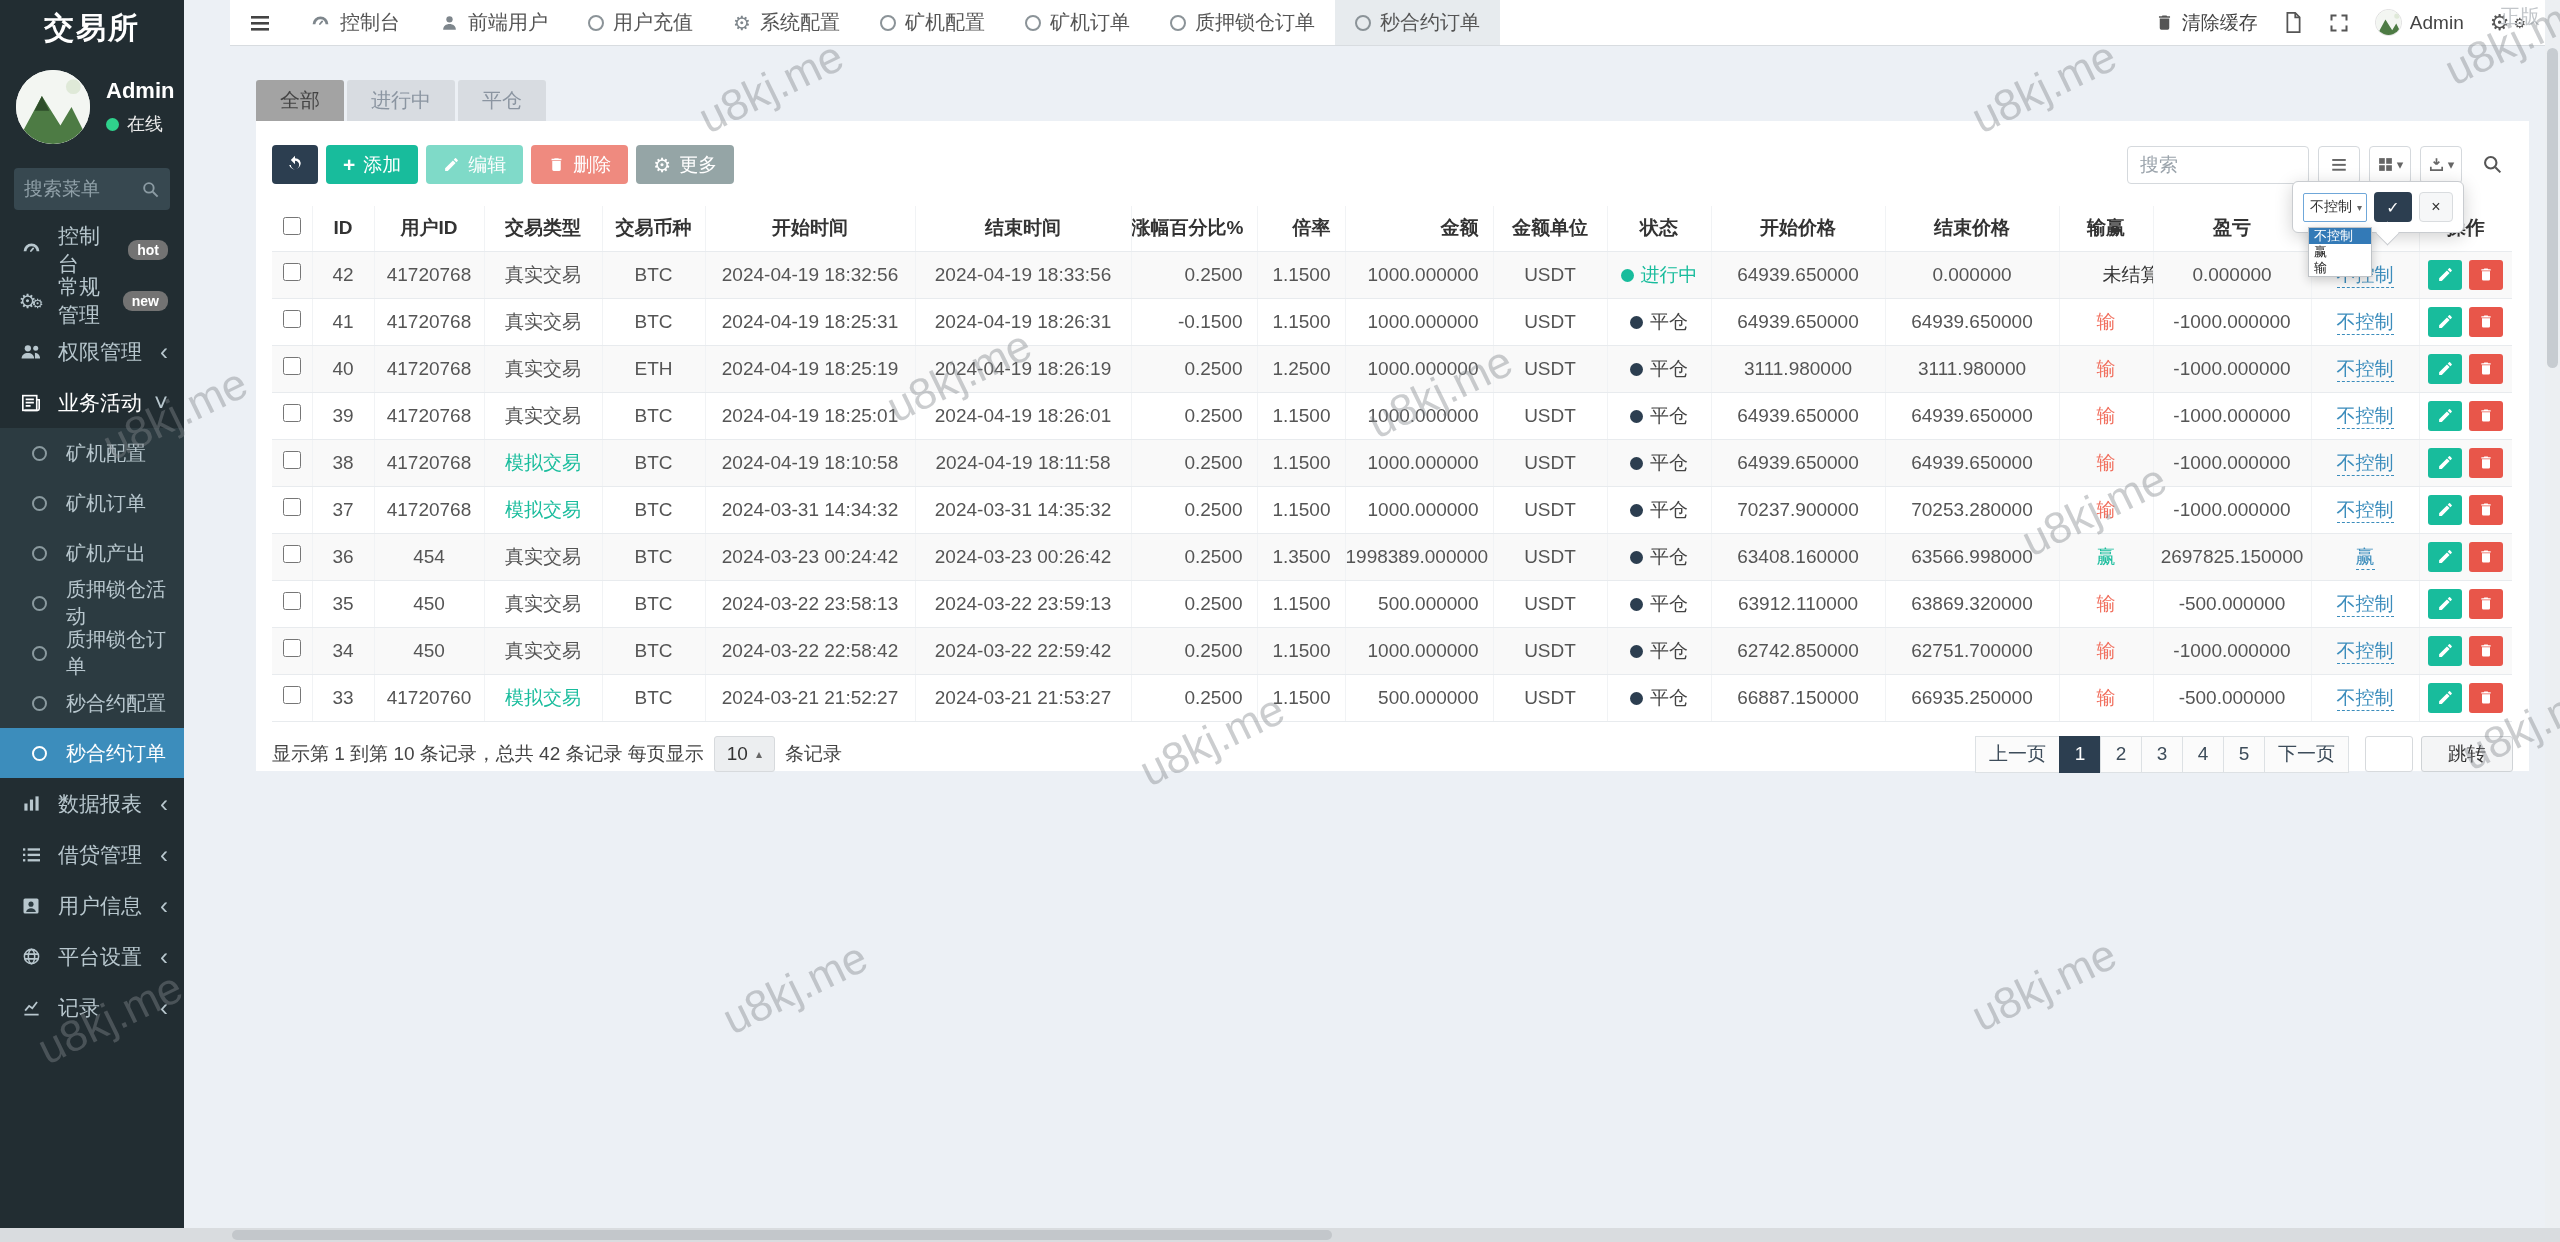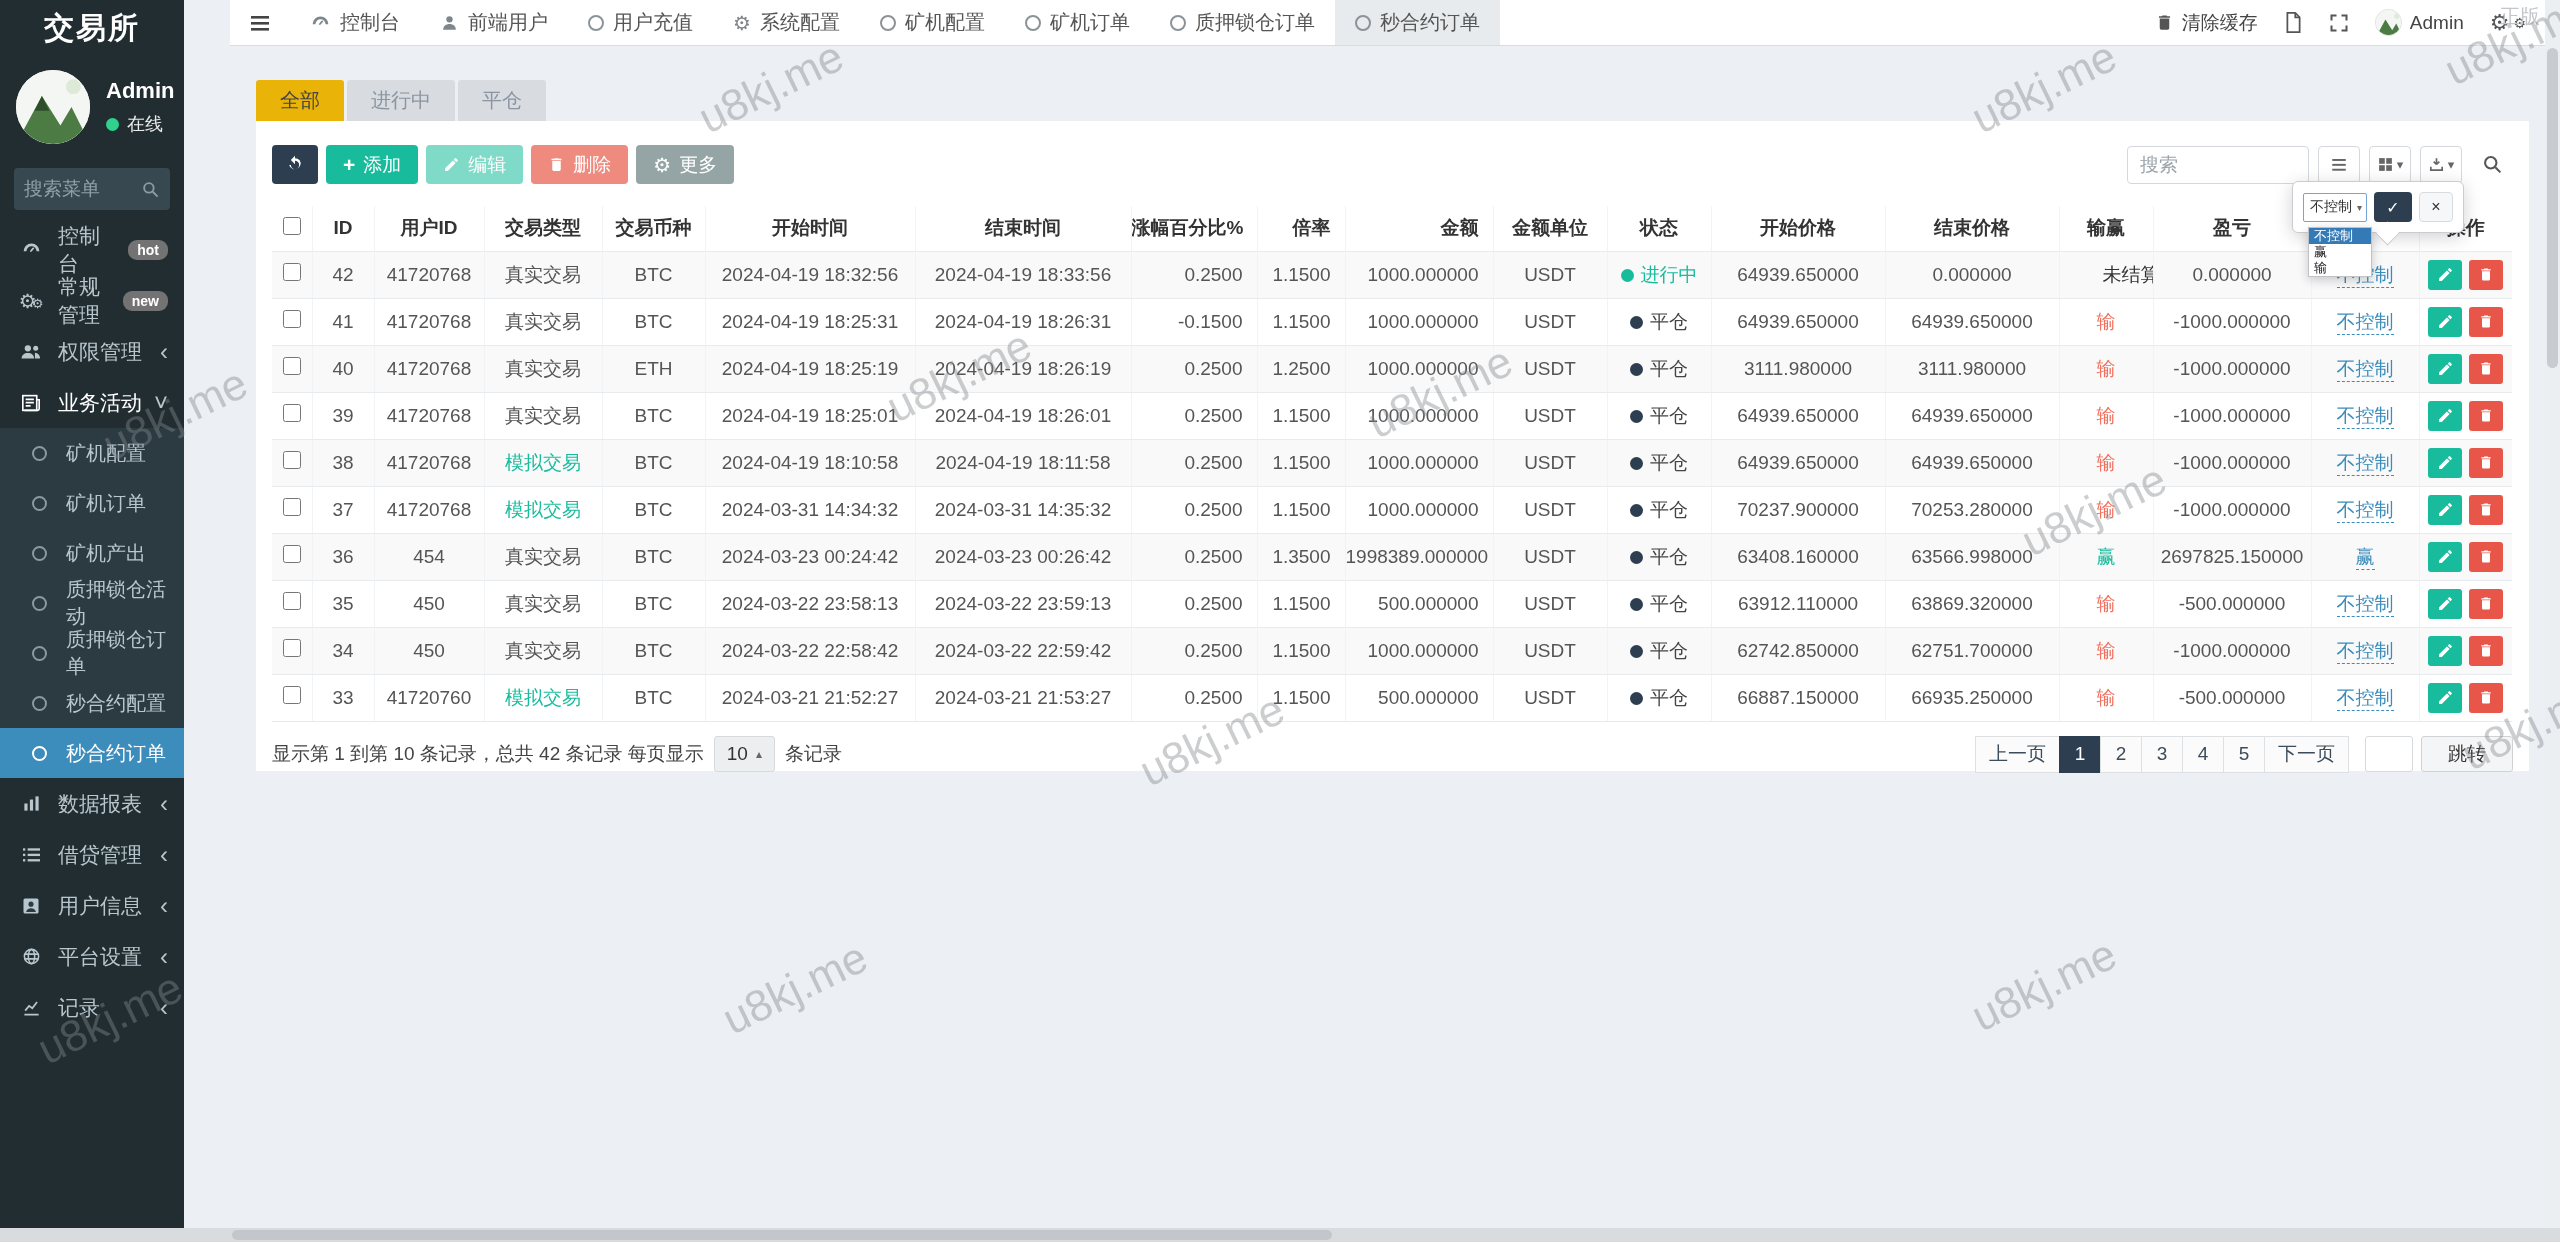--- a/index.html
+++ b/index.html
@@ -47,21 +47,21 @@
   .nav-tab .ring{border-color:#8b9398;width:16px;height:16px;}
   .nav-tab.active{background:#e7ebee;}
   .nav-right{margin-left:auto;display:flex;align-items:center;gap:26px;padding-right:34px;color:#444;font-size:19px;}
   .nav-right .nav-ic{display:flex;align-items:center;gap:8px;cursor:pointer;}
   .mini-avatar{width:27px;height:27px;border-radius:50%;overflow:hidden;background:#fff;border:1px solid #ddd;}
   .license{position:absolute;right:20px;top:3px;color:#c2c6ca;font-size:20px;z-index:7;}
 
   
   .filter-tabs{position:absolute;left:256px;top:80px;display:flex;gap:3px;z-index:4;}
   .ftab{height:41px;display:flex;align-items:center;padding:0 24px;background:#d8dce1;color:#8b95a1;font-size:20px;border-radius:3px 3px 0 0;cursor:pointer;}
-  .ftab.active{background:#eab308;color:#444;}
+  .ftab.active{background:#a3a3a3;color:#444;}
   .panel{position:absolute;left:256px;top:121px;width:2273px;height:650px;background:#fff;z-index:3;padding:24px 16px 0 16px;}
 
   .toolbar{display:flex;align-items:center;}
   .btn{display:inline-flex;align-items:center;gap:8px;height:39px;border:none;border-radius:4px;color:#fff;font-size:19px;padding:0 17px;margin-right:8px;cursor:pointer;font-family:inherit;}
   .btn-refresh{background:var(--dark-navy);padding:0 13px;}
   .btn-add{background:var(--teal);}
   .btn-edit{background:var(--teal);opacity:.55;}
   .btn-del{background:var(--red);opacity:.65;}
   .btn-more{background:var(--gray-btn);}
   .toolbar-right{margin-left:auto;display:flex;align-items:center;gap:9px;}

